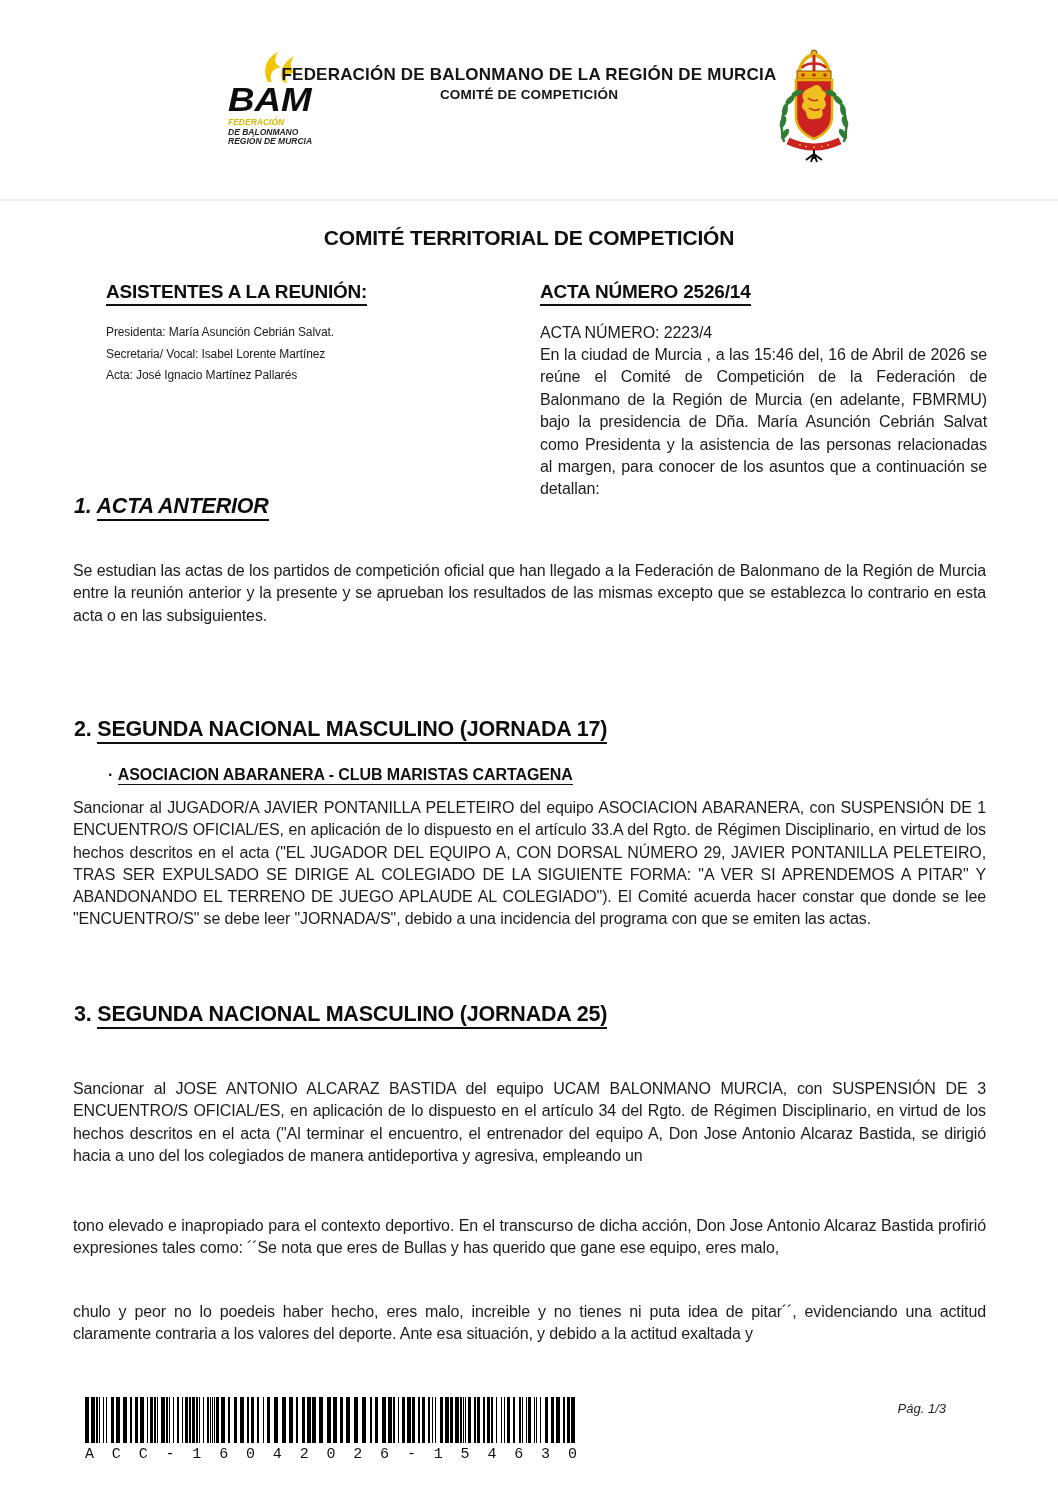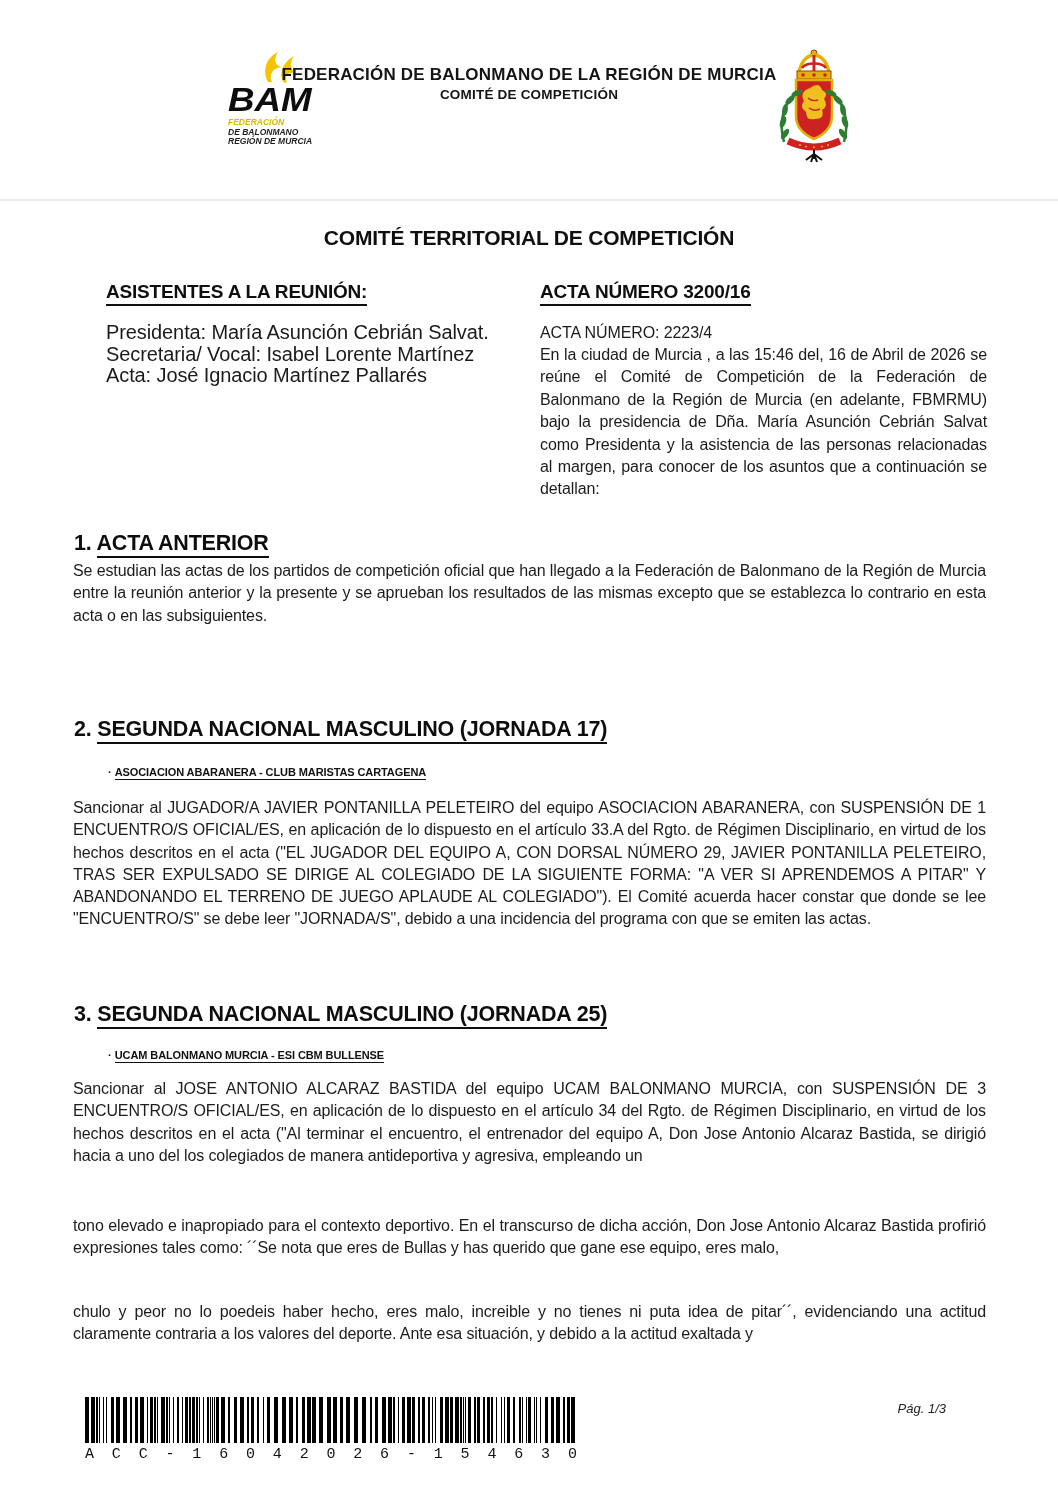--- a/index.html
+++ b/index.html
@@ -23,28 +23,28 @@
 
   
   .doc-title{position:absolute;left:0;right:0;top:226px;text-align:center;
              font-size:21px;font-weight:700;letter-spacing:-.2px;color:#0f0f0f;}
 
   
   .col-left{position:absolute;left:106px;top:281px;width:410px;}
   .col-right{position:absolute;left:540px;top:281px;width:447px;}
   .col-head{font-size:19px;font-weight:700;color:#0f0f0f;display:inline-block;
             border-bottom:2.5px solid #0f0f0f;padding-bottom:1px;letter-spacing:-.2px;}
-  .members{margin-top:16px;font-size:20px;line-height:21.5px;letter-spacing:-.1px;}
+  .members{margin-top:16px;font-size:12px;line-height:21.5px;letter-spacing:-.1px;}
   .acta-number-line{margin-top:16px;font-size:16px;line-height:22px;letter-spacing:-.1px;}
   .acta-intro{margin-top:0;font-size:16px;line-height:22.4px;text-align:justify;letter-spacing:-.1px;}
 
   
   .sec-head{position:absolute;left:74px;font-size:21.5px;font-weight:700;color:#0d0d0d;letter-spacing:-.2px;}
   .sec-head .hu{border-bottom:2.5px solid #0d0d0d;padding-bottom:1px;}
-  .match-line{position:absolute;left:108px;font-size:11px;font-weight:700;color:#111;}
+  .match-line{position:absolute;left:108px;font-size:16px;font-weight:700;color:#111;}
   .match-line .mtext{border-bottom:1.8px solid #111;padding-bottom:.5px;letter-spacing:-.1px;}
   .para{position:absolute;left:73px;width:913px;font-size:16px;line-height:22.3px;
         text-align:justify;letter-spacing:-.12px;color:#1c1c1c;}
   .para div{margin:0;}
 
   
   .barcode{position:absolute;left:85px;top:1397px;width:492px;height:46px;display:flex;
            align-items:stretch;overflow:hidden;}
   .barcode i{display:block;height:100%;background:#000;flex:none;}
   .barcode-caption{position:absolute;left:85px;top:1446px;width:492px;display:flex;
@@ -125,26 +125,26 @@
   <div class="col-left">
     <span class="col-head">ASISTENTES A LA REUNIÓN:</span>
     <div class="members">
       <div>Presidenta: María Asunción Cebrián Salvat.</div>
       <div>Secretaria/ Vocal: Isabel Lorente Martínez</div>
       <div>Acta: José Ignacio Martínez Pallarés</div>
     </div>
   </div>
 
   <div class="col-right">
-    <span class="col-head">ACTA NÚMERO 3200/16</span>
+    <span class="col-head">ACTA NÚMERO 2526/14</span>
     <div class="acta-number-line">ACTA NÚMERO: 2223/4</div>
     <div class="acta-intro">En la ciudad de Murcia , a las 15:46 del, 16 de Abril de 2026 se reúne el Comité de Competición de la Federación de Balonmano de la Región de Murcia (en adelante, FBMRMU) bajo la presidencia de Dña. María Asunción Cebrián Salvat como Presidenta y la asistencia de las personas relacionadas al margen, para conocer de los asuntos que a continuación se detallan:</div>
   </div>
 
-  <div class="sec-head" style="top:531px;">
+  <div class="sec-head" style="top:494px;font-style:italic;">
     <span>1.</span>
     <span class="hu">ACTA ANTERIOR</span>
   </div>
   <div class="para" style="top:560px;">
     <div>Se estudian las actas de los partidos de competición oficial que han llegado a la Federación de Balonmano de la Región de Murcia entre la reunión anterior y la presente y se aprueban los resultados de las mismas excepto que se establezca lo contrario en esta acta o en las subsiguientes.</div>
   </div>
 
   <div class="sec-head" style="top:717px;">
     <span>2.</span>
     <span class="hu">SEGUNDA NACIONAL MASCULINO (JORNADA 17)</span>
@@ -153,24 +153,20 @@
     <span>·</span>
     <span class="mtext">ASOCIACION ABARANERA - CLUB MARISTAS CARTAGENA</span>
   </div>
   <div class="para" style="top:797px;">
     <div>Sancionar al JUGADOR/A JAVIER PONTANILLA PELETEIRO del equipo ASOCIACION ABARANERA, con SUSPENSIÓN DE 1 ENCUENTRO/S OFICIAL/ES, en aplicación de lo dispuesto en el artículo 33.A del Rgto. de Régimen Disciplinario, en virtud de los hechos descritos en el acta ("EL JUGADOR DEL EQUIPO A, CON DORSAL NÚMERO 29, JAVIER PONTANILLA PELETEIRO, TRAS SER EXPULSADO SE DIRIGE AL COLEGIADO DE LA SIGUIENTE FORMA: "A VER SI APRENDEMOS A PITAR" Y ABANDONANDO EL TERRENO DE JUEGO APLAUDE AL COLEGIADO"). El Comité acuerda hacer constar que donde se lee "ENCUENTRO/S" se debe leer "JORNADA/S", debido a una incidencia del programa con que se emiten las actas.</div>
   </div>
 
   <div class="sec-head" style="top:1002px;">
     <span>3.</span>
     <span class="hu">SEGUNDA NACIONAL MASCULINO (JORNADA 25)</span>
-  </div>
-  <div class="match-line" style="top:1049px;">
-    <span>·</span>
-    <span class="mtext">UCAM BALONMANO MURCIA - ESI CBM BULLENSE</span>
   </div>
   <div class="para" style="top:1078px;">Sancionar al JOSE ANTONIO ALCARAZ BASTIDA del equipo UCAM BALONMANO MURCIA, con SUSPENSIÓN DE 3 ENCUENTRO/S OFICIAL/ES, en aplicación de lo dispuesto en el artículo 34 del Rgto. de Régimen Disciplinario, en virtud de los hechos descritos en el acta ("Al terminar el encuentro, el entrenador del equipo A, Don Jose Antonio Alcaraz Bastida, se dirigió hacia a uno del los colegiados de manera antideportiva y agresiva, empleando un</div>
   <div class="para" style="top:1301px;">chulo y peor no lo poedeis haber hecho, eres malo, increible y no tienes ni puta idea de pitar´´, evidenciando una actitud claramente contraria a los valores del deporte. Ante esa situación, y debido a la actitud exaltada y</div>
   <div class="para" style="top:1215px;">tono elevado e inapropiado para el contexto deportivo. En el transcurso de dicha acción, Don Jose Antonio Alcaraz Bastida profirió expresiones tales como: ´´Se nota que eres de Bullas y has querido que gane ese equipo, eres malo,</div>
 
   <div class="barcode">
       <i style="width:4px;margin-right:1.9px"></i>
       <i style="width:4px;margin-right:1px"></i>
       <i style="width:2px;margin-right:1px"></i>
       <i style="width:1px;margin-right:2.8px"></i>

